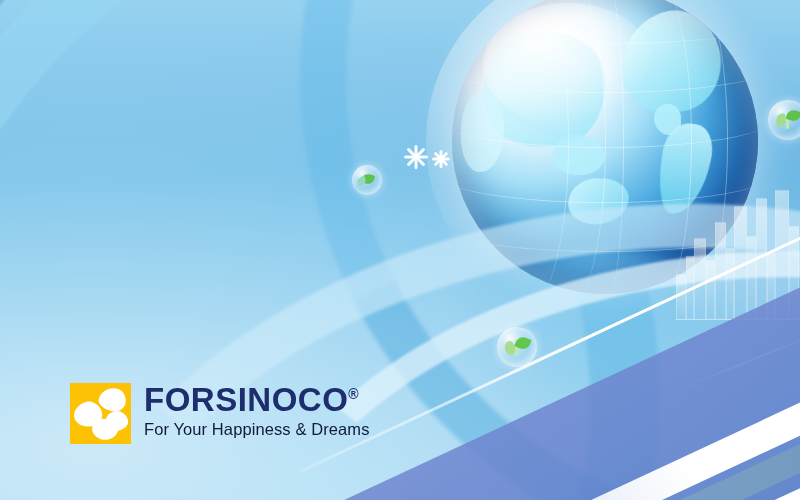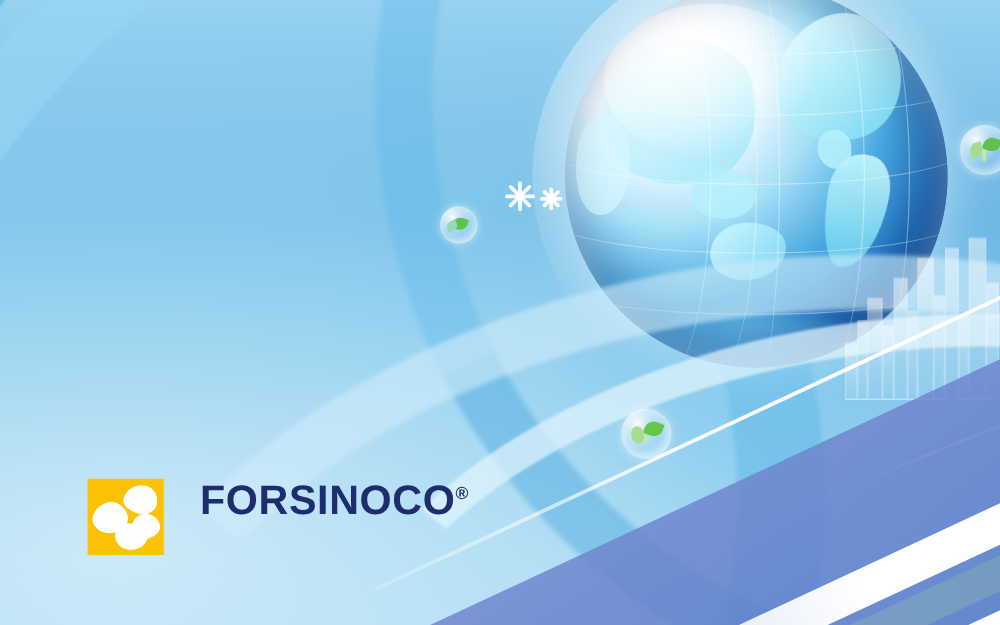--- a/index.html
+++ b/index.html
@@ -277,21 +277,21 @@
   .p-left{
     left:4px;top:19px;width:28px;height:25px;
     border-radius:54% 46% 40% 60% / 46% 56% 44% 54%;
     transform:rotate(-22deg);
   }
   .p-bottom{
     left:22px;top:36px;width:26px;height:21px;
     border-radius:46% 54% 56% 44% / 50% 40% 60% 50%;
     transform:rotate(14deg);
   }
-  .logo-text{margin-left:29px;display:flex;flex-direction:column;justify-content:center;}
+  .logo-text{margin-left:13px;display:flex;flex-direction:column;justify-content:center;}
   .brand{
     font-family:"Liberation Sans","DejaVu Sans",sans-serif;
     font-weight:bold;
     font-size:33px;
     letter-spacing:.5px;
     color:#1d2d6e;
     line-height:1;
     white-space:nowrap;
   }
   .brand sup{font-size:14px;vertical-align:super;font-weight:bold;}
@@ -414,16 +414,17 @@
 
   <div class="logo">
     <div class="logo-mark">
       <div class="petal p-top"></div>
       <div class="petal p-right"></div>
       <div class="petal p-left"></div>
       <div class="petal p-bottom"></div>
     </div>
     <div class="logo-text">
       <div class="brand"><span>FORSINOCO</span><sup>®</sup></div>
+      <div class="tagline">For Your Happiness &amp; Dreams</div>
     </div>
   </div>
 
 </div>
 
 </body></html>

